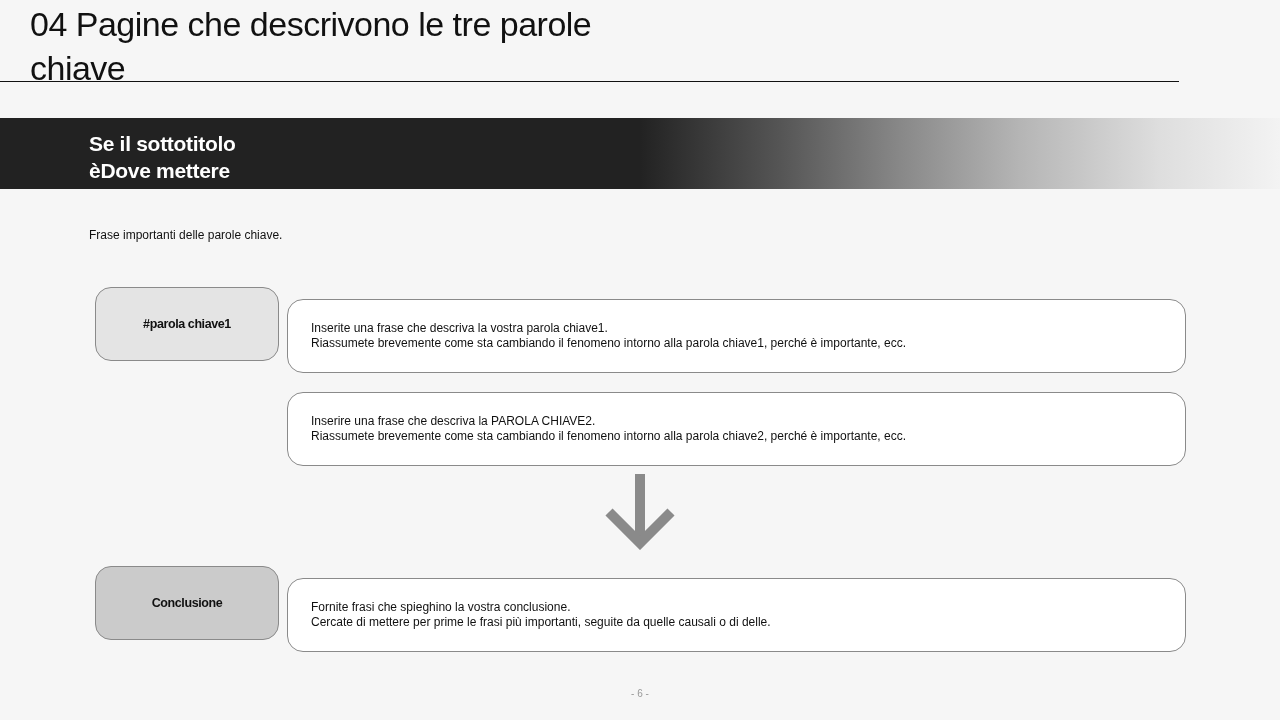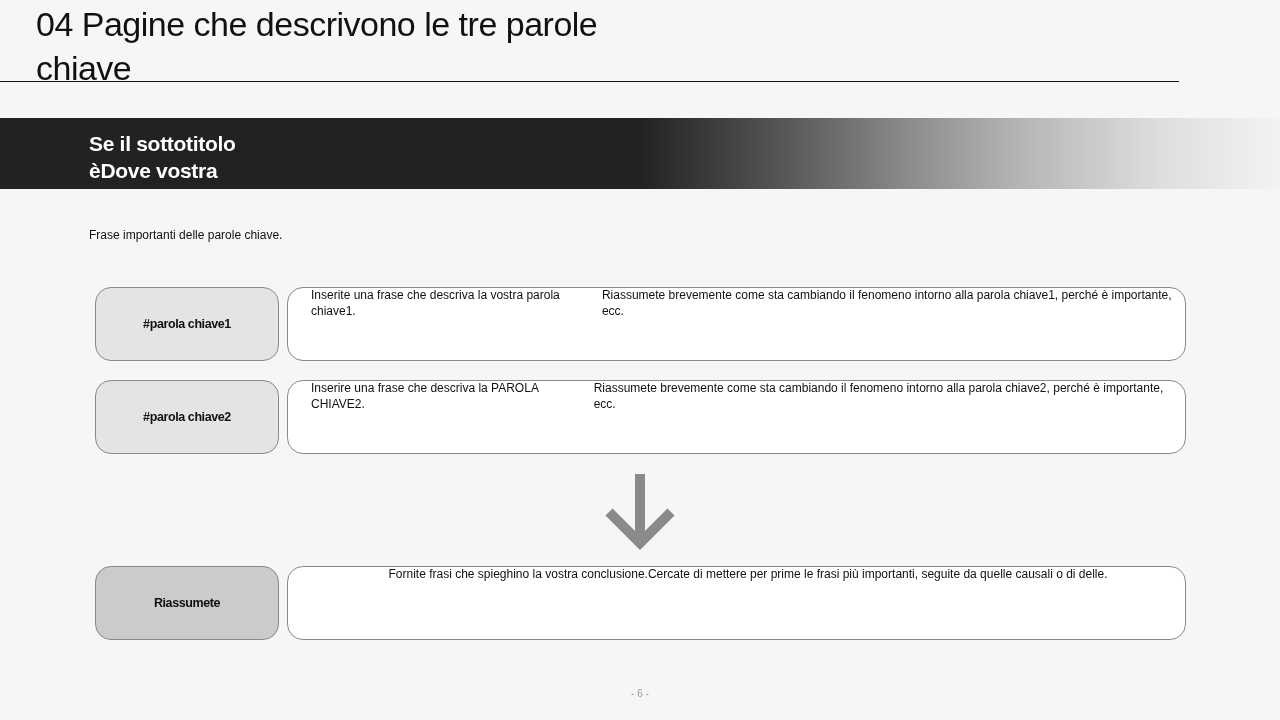--- a/index.html
+++ b/index.html
@@ -4,21 +4,21 @@
 <style>
   * { box-sizing: border-box; margin: 0; padding: 0; }
   html, body { width: 1280px; height: 720px; overflow: hidden; }
   body {
     background: #f6f6f6;
     font-family: "Liberation Sans", "DejaVu Sans", sans-serif;
     color: #111;
     position: relative;
   }
   .title {
-    position: absolute; left: 36px; top: 2px; width: 640px;
+    position: absolute; left: 30px; top: 2px; width: 640px;
     font-size: 34px; line-height: 44px; font-weight: 400; color: #111;
     letter-spacing: -0.5px;
   }
   .title-rule {
     position: absolute; left: 0; top: 81px; width: 1179px; height: 0;
     border-top: 1.5px solid #111;
   }
   .banner {
     position: absolute; left: 0; top: 118px; width: 1280px; height: 71px;
     background: linear-gradient(to right, #222 0px, #222 640px, #555 780px, #888 900px, #b5b5b5 1020px, #dedede 1160px, #f3f3f3 1280px);
@@ -35,73 +35,72 @@
   .row { position: absolute; left: 95px; width: 1091px; height: 74px; }
   .row .tag {
     position: absolute; left: 0; top: 0; width: 184px; height: 74px;
     border: 1px solid #8a8a8a; border-radius: 16px;
     background: #e4e4e4;
     display: flex; align-items: center; justify-content: center;
     font-size: 12.5px; font-weight: 700; color: #111; letter-spacing: -0.4px;
   }
   .row .tag.dark { background: #cbcbcb; }
   .row .desc {
-    position: absolute; left: 192px; top: 0; width: 899px; height: 74px;
+    position: absolute; left: 192px; top: 12px; width: 899px; height: 74px;
     border: 1px solid #8a8a8a; border-radius: 16px; background: #fff;
     padding: 0 0 0 23px;
-    display: flex; flex-direction: row; justify-content: center;
+    display: flex; flex-direction: column; justify-content: center;
     font-size: 12px; line-height: 15.5px; color: #111;
   }
   .arrow {
     position: absolute; left: 603px; top: 474px; width: 74px; height: 76px;
   }
   .page-num {
     position: absolute; left: 0; width: 1280px; top: 688px;
     text-align: center; font-size: 10px; color: #999;
   }
 </style>
 </head>
 <body>
 
 <div class="title">04 Pagine che descrivono le tre parole chiave</div>
 <div class="title-rule"></div>
 
 <div class="banner">
   <div class="banner-text">
     <div>Se il sottotitolo</div>
-    <div>èDove vostra</div>
+    <div>èDove mettere</div>
   </div>
 </div>
 
 <div class="summary">Frase importanti delle parole chiave.</div>
 
 <div class="row" style="top:287px;text-decoration:underline;">
   <div class="tag">#parola chiave1</div>
   <div class="desc">
     <div>Inserite una frase che descriva la vostra parola chiave1.</div>
     <div>Riassumete brevemente come sta cambiando il fenomeno intorno alla parola chiave1, perché è importante, ecc.</div>
   </div>
 </div>
 
 <div class="row" style="top:380px;">
-  <div class="tag">#parola chiave2</div>
   <div class="desc">
     <div>Inserire una frase che descriva la PAROLA CHIAVE2.</div>
     <div>Riassumete brevemente come sta cambiando il fenomeno intorno alla parola chiave2, perché è importante, ecc.</div>
   </div>
 </div>
 
 <div class="arrow">
   <svg width="74" height="76" viewBox="0 0 74 76">
     <rect x="32" y="0" width="10" height="62" fill="#8a8a8a"></rect>
     <polyline points="6,38 37,69 68,38" fill="none" stroke="#8a8a8a" stroke-width="10" stroke-linecap="butt" stroke-linejoin="miter"></polyline>
   </svg>
 </div>
 
 <div class="row" style="top:566px;">
-  <div class="tag dark">Riassumete</div>
+  <div class="tag dark">Conclusione</div>
   <div class="desc">
     <div>Fornite frasi che spieghino la vostra conclusione.</div>
     <div>Cercate di mettere per prime le frasi più importanti, seguite da quelle causali o di delle.</div>
   </div>
 </div>
 
 <div class="page-num">- 6 -</div>
 
 </body></html>

